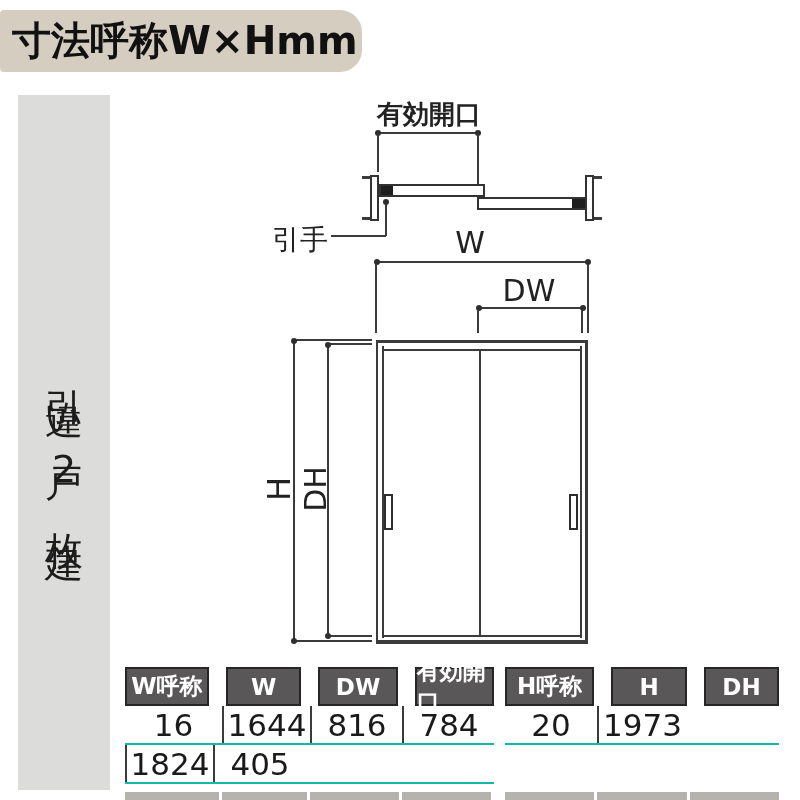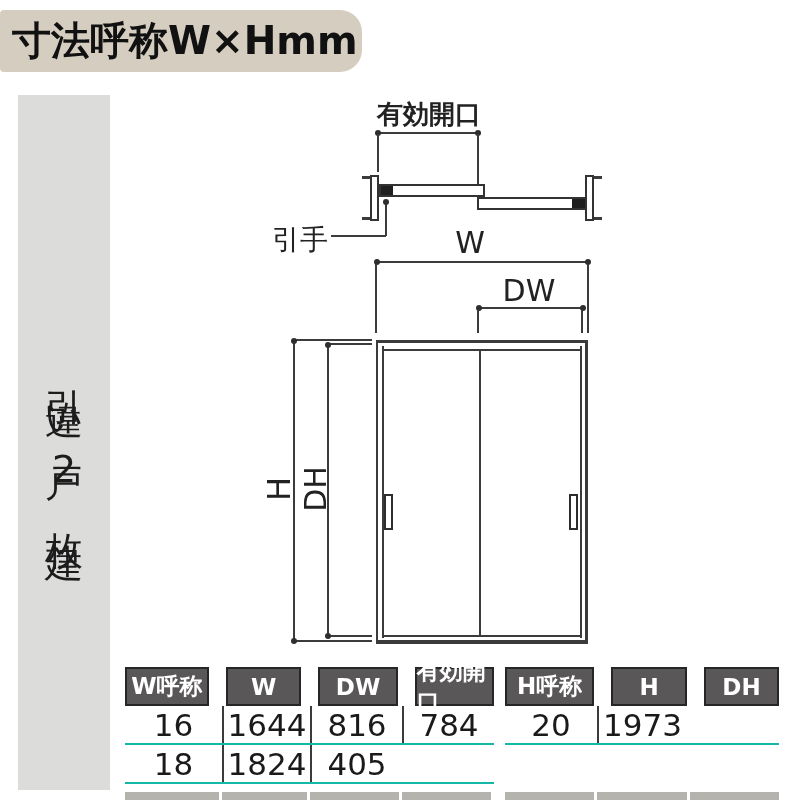--- a/index.html
+++ b/index.html
@@ -131,21 +131,20 @@
         <div class="th" style="width: 89px;">DW</div>
         <div class="th" style="width: 89px;">有効開口</div>
       </div>
       <div class="tr">
         <div class="td" style="width: 97px;">16</div>
         <div class="td sep" style="width: 88px;">1644</div>
         <div class="td sep" style="width: 92px;">816</div>
         <div class="td sep" style="width: 92px;">784</div>
       </div>
       <div class="tr">
-        <div class="td" style="width: 97px;">18</div>
         <div class="td sep" style="width: 88px;">1824</div>
         <div class="td sep" style="width: 92px;">405</div>
       </div>
     </div>
   <div class="tbl" id="h-table" style="left:505px;top:667px;width:274px;">
       <div class="thead">
         <div class="th" style="width: 106px;">H呼称</div>
         <div class="th" style="width: 90px;">H</div>
         <div class="th" style="width: 89px;">DH</div>
       </div>

